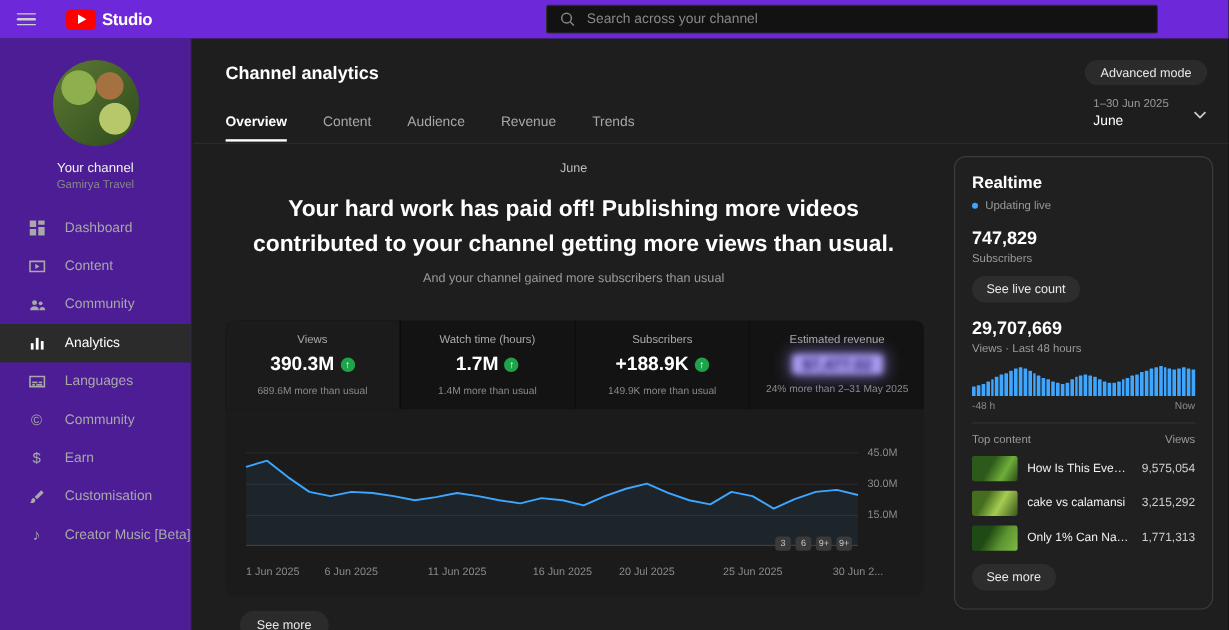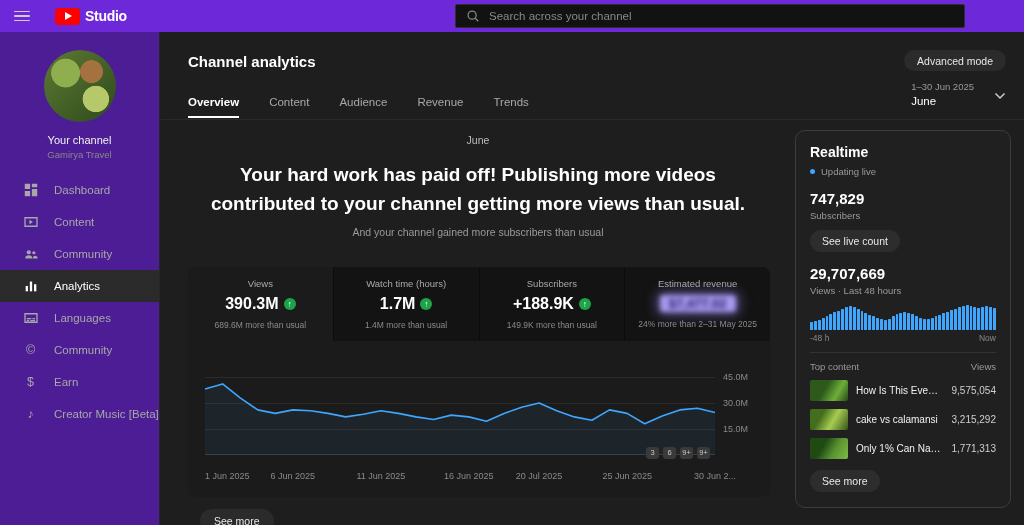--- a/index.html
+++ b/index.html
@@ -183,20 +183,29 @@
           </span>
         <span>Languages</span>
       </div>
       <div class="side-item">
         <span class="sicon char-icon">©</span>
         <span>Community</span>
       </div>
       <div class="side-item">
         <span class="sicon char-icon">$</span>
         <span>Earn</span>
+      </div>
+      <div class="side-item">
+        <span class="sicon">
+            <svg viewBox="0 0 18 18">
+              <path d="M12.8 2.9l2.3 2.3-6.2 6.2-2.3-2.3z"></path>
+              <path d="M5.6 10.2c-1.1.2-1.9 1-2.1 2.5-.1.9-.6 1.4-1.3 1.7 1.3.8 3.2.7 4.2-.4.9-.9 1-2.1.6-3z"></path>
+            </svg>
+          </span>
+        <span>Customisation</span>
       </div>
       <div class="side-item">
         <span class="sicon char-icon">♪</span>
         <span>Creator Music [Beta]</span>
       </div>
     </div>
   </div>
 
   <div class="main-title">Channel analytics</div>
   <div class="advanced-btn">Advanced mode</div>

